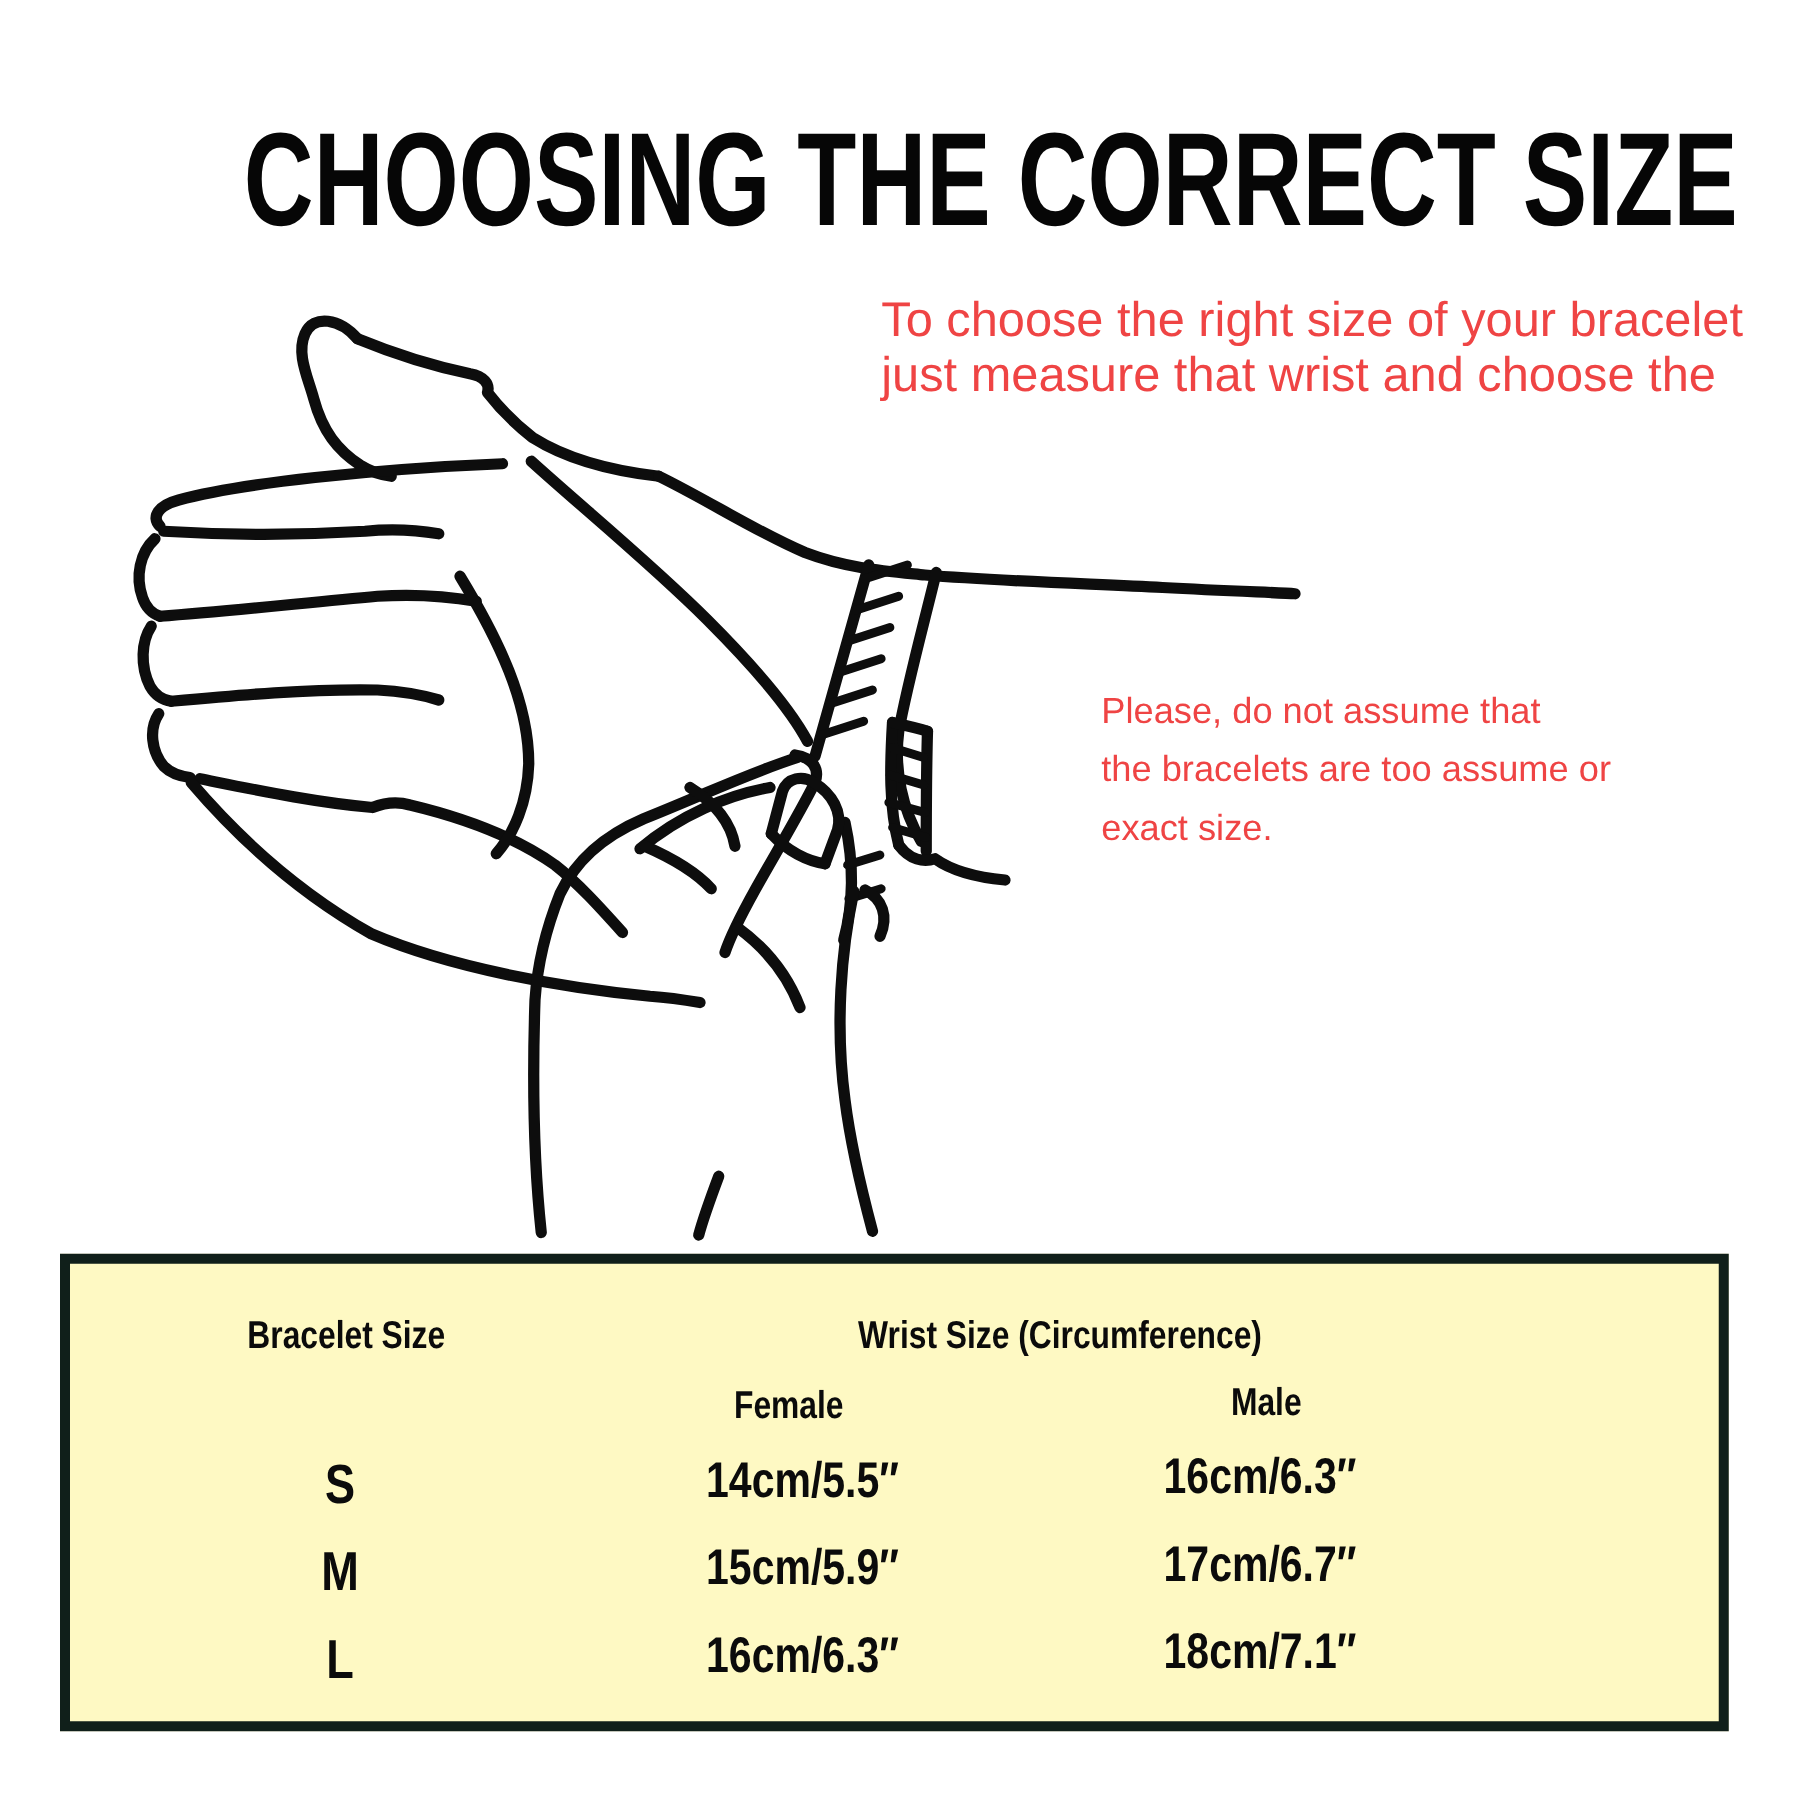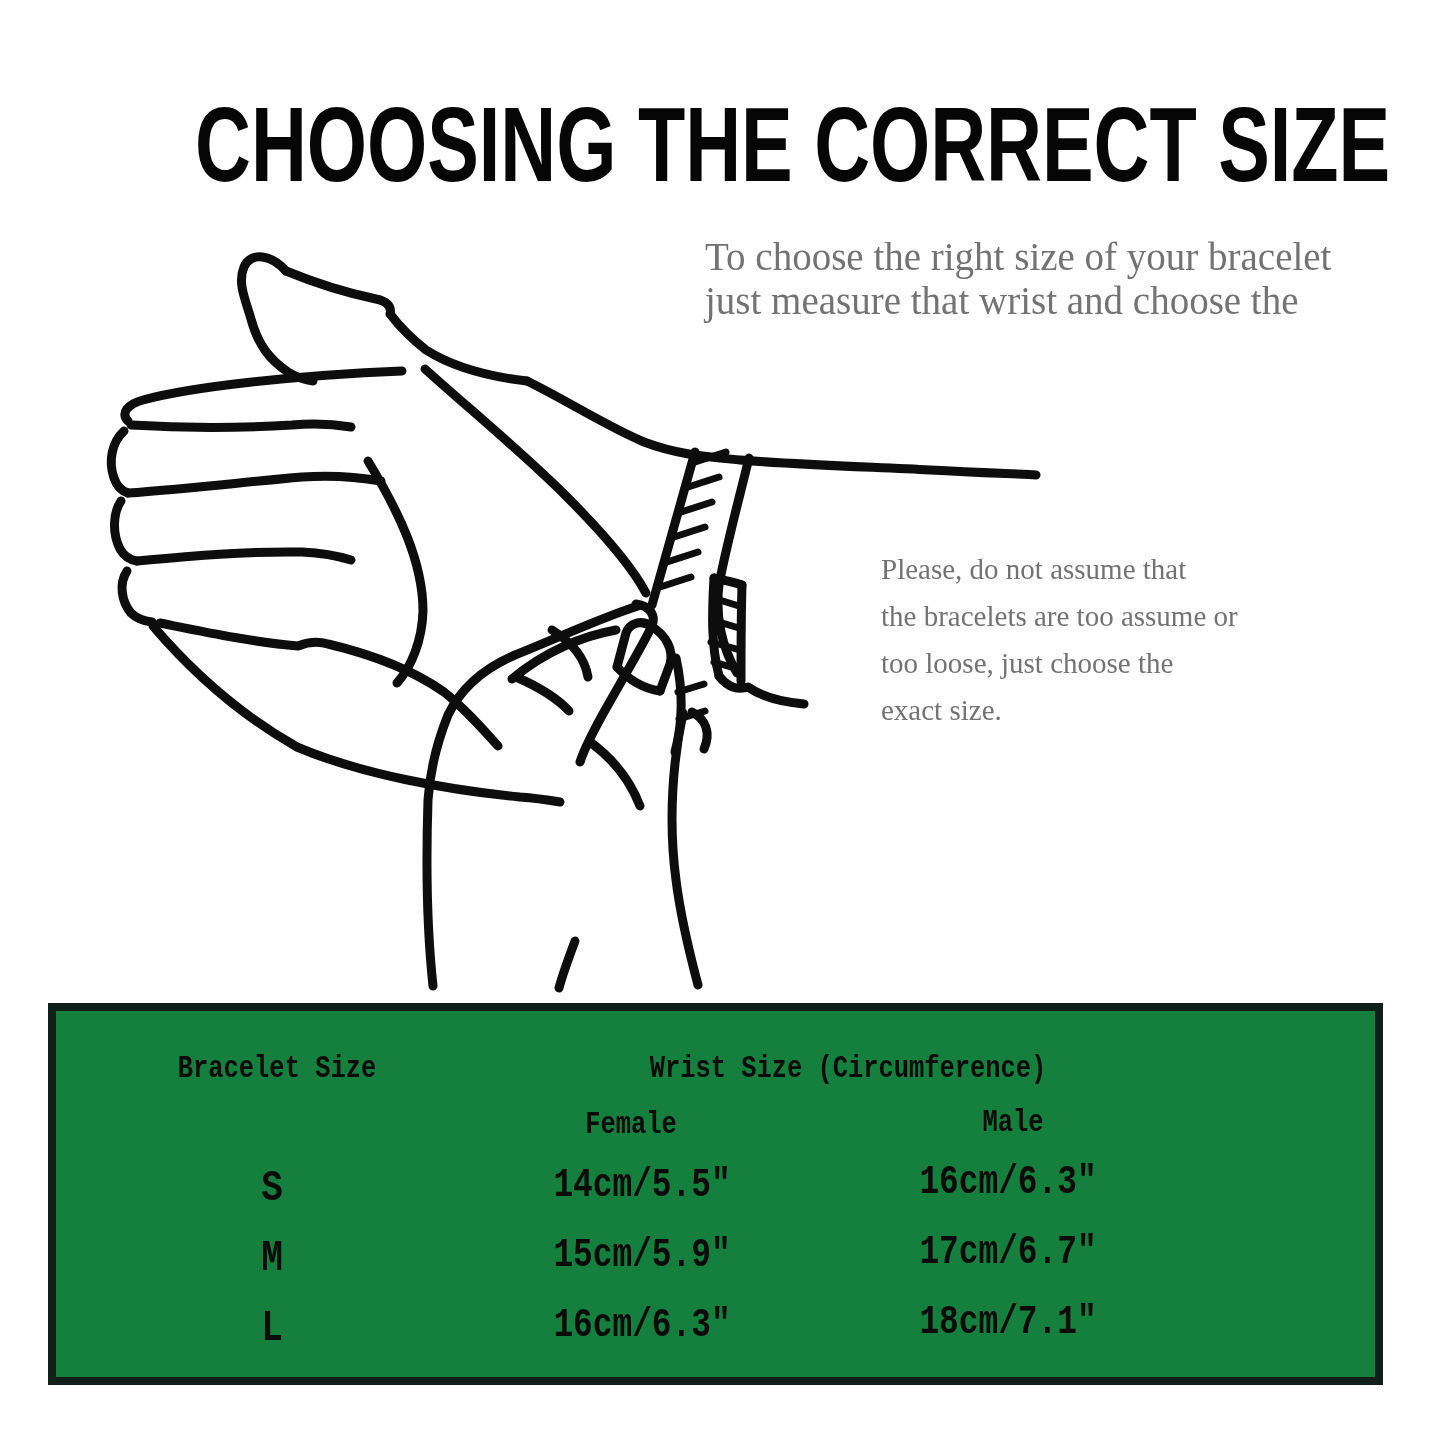--- a/index.html
+++ b/index.html
@@ -22,32 +22,31 @@
     letter-spacing:0;
     white-space:nowrap;
     color:#060606;
     transform:scaleX(0.73);
     transform-origin:50% 50%;
   }
   .illo{
     position:absolute;left:0;top:0;
     width:1445px;height:1444px;
   }
-  .para{position:absolute;color:#737373;font-family:Liberation Serif, serif;}
+  .para{position:absolute;color:#ef4444;}
   .para .line{white-space:nowrap;}
   .para-intro{left:705px;top:235px;font-size:39px;line-height:44px;}
   .para-note{left:881px;top:546px;font-size:29px;line-height:47px;}
   .table-box{
     position:absolute;
     left:48px;top:1003px;
     width:1335px;height:382px;
     box-sizing:border-box;
     border:8px solid #101f1a;
-    background:#15803d;
-    font-family:Liberation Mono, monospace;
+    background:#fef9c3;
   }
   .cell{
     position:absolute;
     transform:translate(-50%,-50%) scaleX(0.82);
     white-space:nowrap;
     font-weight:700;
     color:#0b0b0b;
   }
   .th{font-size:31px;}
   .sub{font-size:31px;}
@@ -123,21 +122,20 @@
   </svg>
 
   <div class="para para-intro">
     <div class="line">To choose the right size of your bracelet</div>
     <div class="line">just measure that wrist and choose the</div>
   </div>
 
   <div class="para para-note">
     <div class="line">Please, do not assume that</div>
     <div class="line">the bracelets are too assume or</div>
-    <div class="line">too loose, just choose the</div>
     <div class="line">exact size.</div>
   </div>
 
   <div class="table-box">
     <span class="cell th" style="left:221px;top:57px">Bracelet Size</span>
     <span class="cell th" style="left:792px;top:57px">Wrist Size (Circumference)</span>
     <span class="cell sub" style="left:575px;top:113px">Female</span>
     <span class="cell sub" style="left:957px;top:111px">Male</span>
 
     <span class="cell sz" style="left:216px;top:177px">S</span>

